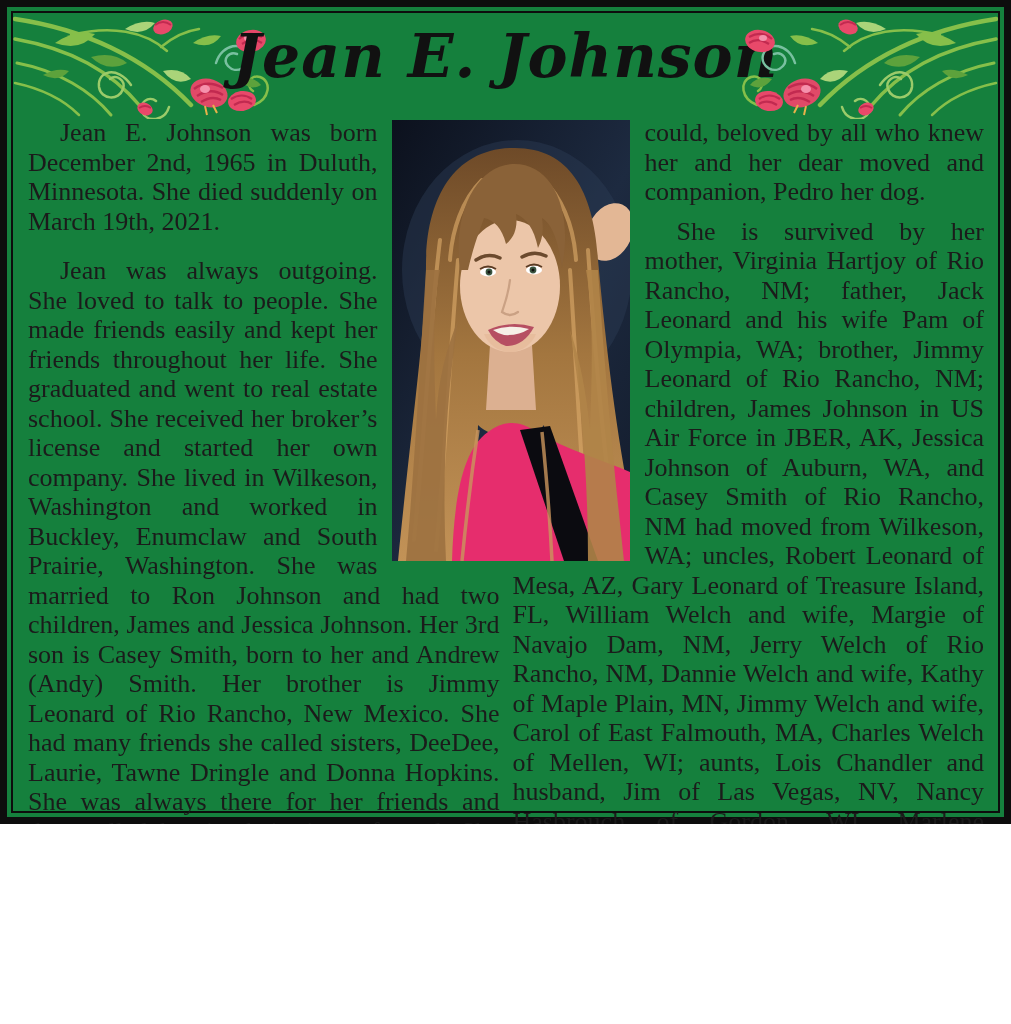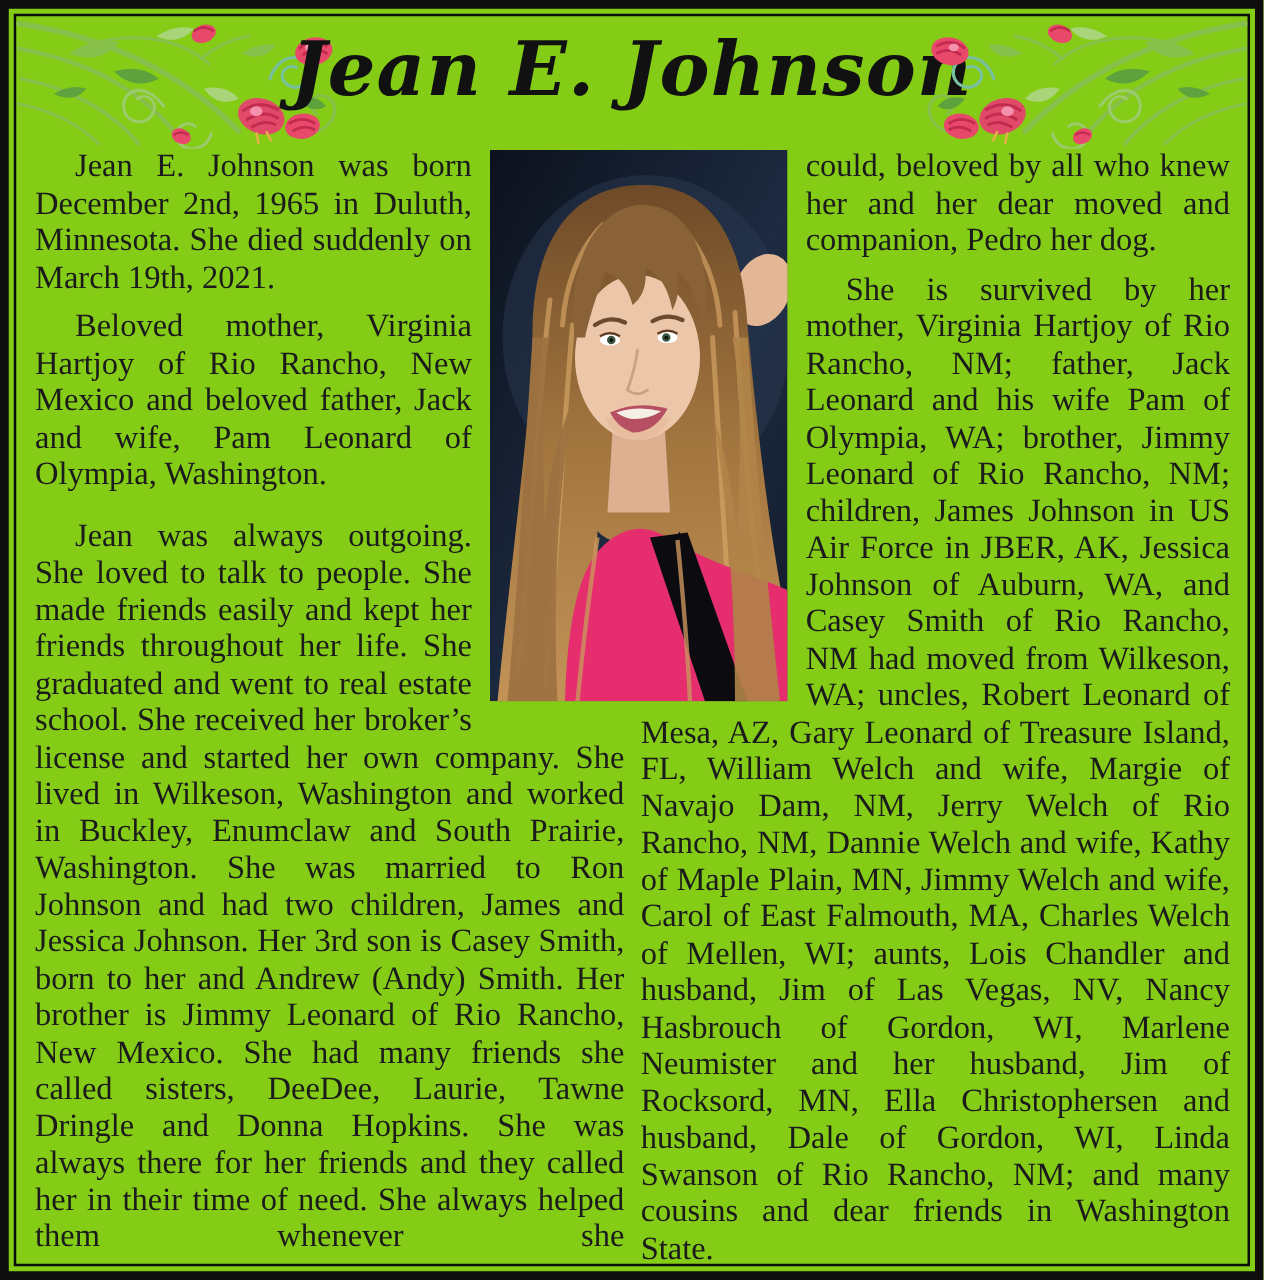--- a/index.html
+++ b/index.html
@@ -3,22 +3,22 @@
 <meta charset="utf-8">
 <style>
   html, body {
     margin: 0;
     padding: 0;
     background: #ffffff;
   }
   .page {
     position: relative;
     width: 1011px;
-    height: 1024px;
-    background: #84cc16;
+    height: 824px;
+    background: #15803d;
     overflow: hidden;
     font-family: "Liberation Serif", serif;
     color: #1b1b1b;
   }
   .frame-outer {
     position: absolute;
     inset: 0;
     border: 7px solid #0d0d0d;
     pointer-events: none;
   }
@@ -198,21 +198,20 @@
           <path d="M-6,-1 Q0,-5 6,-1" stroke="#c22a50" stroke-width="1.8" fill="none"></path>
         </g>
       </g>
     </svg>
   </header>
 
   <main class="columns">
     <div class="col">
       <div class="photo-spacer spacer-right"></div>
       <p>Jean E. Johnson was born December 2nd, 1965 in Duluth, Minnesota. She died suddenly on March 19th, 2021.</p>
-      <p>Beloved mother, Virginia Hartjoy of Rio Rancho, New Mexico and beloved father, Jack and wife, Pam Leonard of Olympia, Washington.</p>
       <p class="continues">Jean was always outgoing. She loved to talk to people. She made friends easily and kept her friends throughout her life. She graduated and went to real estate school. She received her broker’s license and started her own company. She lived in Wilkeson, Washington and worked in Buckley, Enumclaw and South Prairie, Washington. She was married to Ron Johnson and had two children, James and Jessica Johnson. Her 3rd son is Casey Smith, born to her and Andrew (Andy) Smith. Her brother is Jimmy Leonard of Rio Rancho, New Mexico. She had many friends she called sisters, DeeDee, Laurie, Tawne Dringle and Donna Hopkins. She was always there for her friends and they called her in their time of need. She always helped them whenever she</p>
     </div>
     <div class="col">
       <div class="photo-spacer spacer-left"></div>
       <p class="no-indent">could, beloved by all who knew her and her dear moved and companion, Pedro her dog.</p>
       <p>She is survived by her mother, Virginia Hartjoy of Rio Rancho, NM; father, Jack Leonard and his wife Pam of Olympia, WA; brother, Jimmy Leonard of Rio Rancho, NM; children, James Johnson in US Air Force in JBER, AK, Jessica Johnson of Auburn, WA, and Casey Smith of Rio Rancho, NM had moved from Wilkeson, WA; uncles, Robert Leonard of Mesa, AZ, Gary Leonard of Treasure Island, FL, William Welch and wife, Margie of Navajo Dam, NM, Jerry Welch of Rio Rancho, NM, Dannie Welch and wife, Kathy of Maple Plain, MN, Jimmy Welch and wife, Carol of East Falmouth, MA, Charles Welch of Mellen, WI; aunts, Lois Chandler and husband, Jim of Las Vegas, NV, Nancy Hasbrouch of Gordon, WI, Marlene Neumister and her husband, Jim of Rocksord, MN, Ella Christophersen and husband, Dale of Gordon, WI, Linda Swanson of Rio Rancho, NM; and many cousins and dear friends in Washington State.</p>
     </div>
   </main>
 
   <figure class="portrait">

